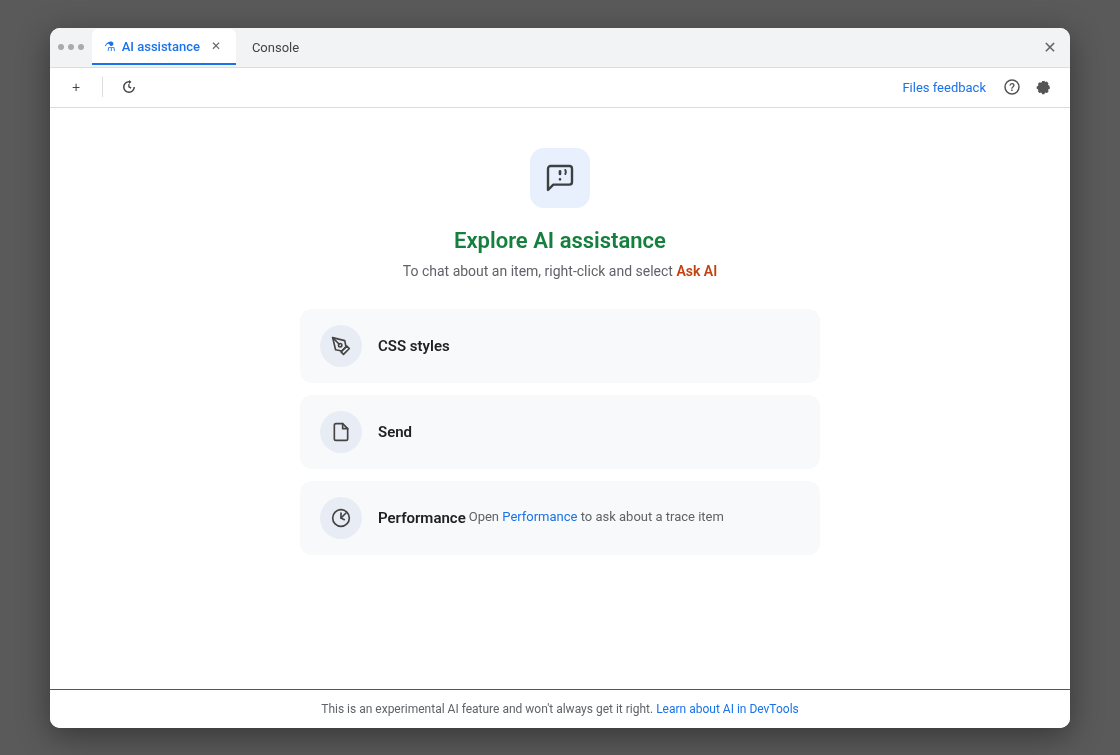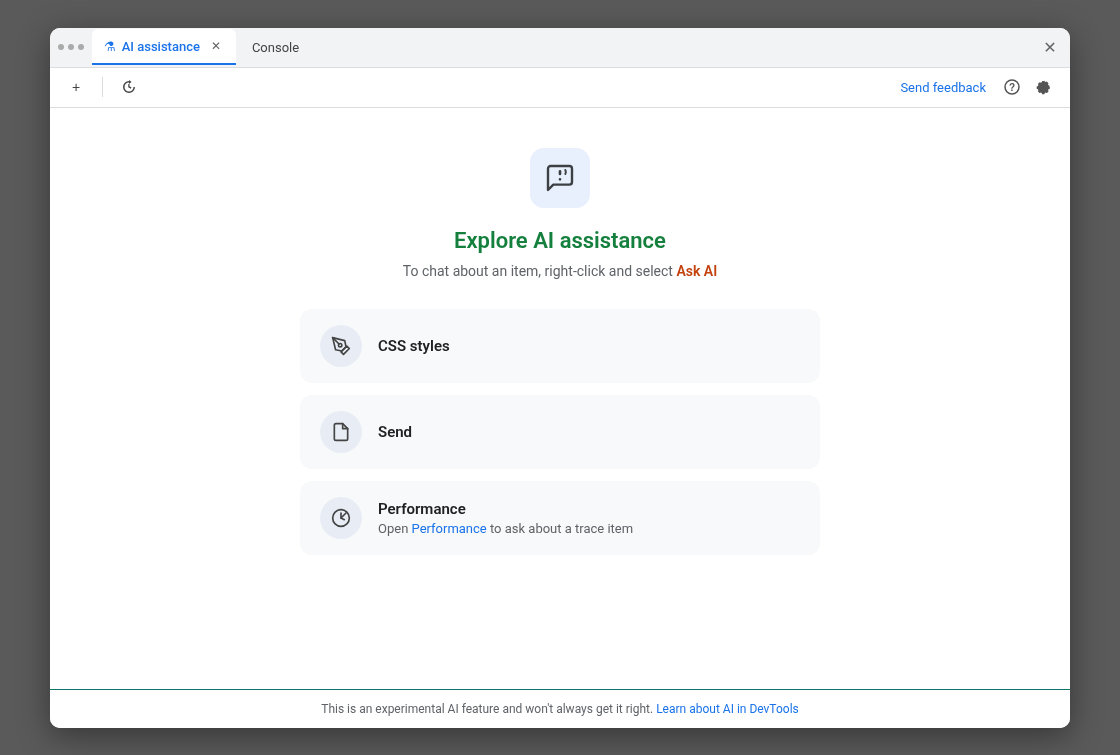--- a/index.html
+++ b/index.html
@@ -252,21 +252,21 @@
       display: flex;
       align-items: center;
       justify-content: center;
       flex-shrink: 0;
       font-size: 18px;
       color: #444;
     }
 
     .feature-card-content {
       display: flex;
-      flex-direction: column;
+      flex-direction: row;
       gap: 3px;
     }
 
     .feature-card-title {
       font-size: 15px;
       font-weight: 600;
       color: #202124;
     }
 
     .feature-card-desc {
@@ -327,21 +327,21 @@
       <div class="toolbar-divider"></div>
       <button class="toolbar-btn">
         <svg width="16" height="16" viewBox="0 0 16 16" fill="currentColor">
           <path d="M8 2a6 6 0 1 0 6 6h-1.5A4.5 4.5 0 1 1 8 3.5V2z"></path>
           <path d="M8 1V5l2.5-2L8 1z"></path>
           <path d="M7.25 5v3.25l2.5 1.5.75-1.25-2-1.2V5h-1.25z"></path>
         </svg>
       </button>
     </div>
     <div class="toolbar-right">
-      <a class="send-feedback-link">Send feedback</a>
+      <a class="send-feedback-link">Files feedback</a>
       <button class="toolbar-icon-btn">
         <svg width="16" height="16" viewBox="0 0 16 16" fill="currentColor">
           <circle cx="8" cy="8" r="7" fill="none" stroke="currentColor" stroke-width="1.5"></circle>
           <text x="8" y="12" text-anchor="middle" font-size="10" font-weight="bold" fill="currentColor">?</text>
         </svg>
       </button>
       <button class="toolbar-icon-btn">
         <svg width="16" height="16" viewBox="0 0 16 16" fill="currentColor">
           <path d="M8 5a3 3 0 1 0 0 6 3 3 0 0 0 0-6zm0 4.5a1.5 1.5 0 1 1 0-3 1.5 1.5 0 0 1 0 3z"></path>
           <path d="M13.3 6.6l-.9-.3a5.1 5.1 0 0 0-.4-.9l.4-.8a.5.5 0 0 0-.1-.6l-1.3-1.3a.5.5 0 0 0-.6-.1l-.8.4a5.1 5.1 0 0 0-.9-.4l-.3-.9A.5.5 0 0 0 8 2H6.5a.5.5 0 0 0-.5.4l-.3.9a5.1 5.1 0 0 0-.9.4l-.8-.4a.5.5 0 0 0-.6.1L2.1 4.7a.5.5 0 0 0-.1.6l.4.8a5.1 5.1 0 0 0-.4.9l-.9.3A.5.5 0 0 0 .7 8v1.5c0 .2.2.4.4.5l.9.3a5.1 5.1 0 0 0 .4.9l-.4.8a.5.5 0 0 0 .1.6l1.3 1.3a.5.5 0 0 0 .6.1l.8-.4a5.1 5.1 0 0 0 .9.4l.3.9c.1.2.3.4.5.4H8c.2 0 .4-.2.5-.4l.3-.9a5.1 5.1 0 0 0 .9-.4l.8.4a.5.5 0 0 0 .6-.1l1.3-1.3a.5.5 0 0 0 .1-.6l-.4-.8a5.1 5.1 0 0 0 .4-.9l.9-.3c.2-.1.4-.3.4-.5V8a.5.5 0 0 0-.4-.4z"></path>

